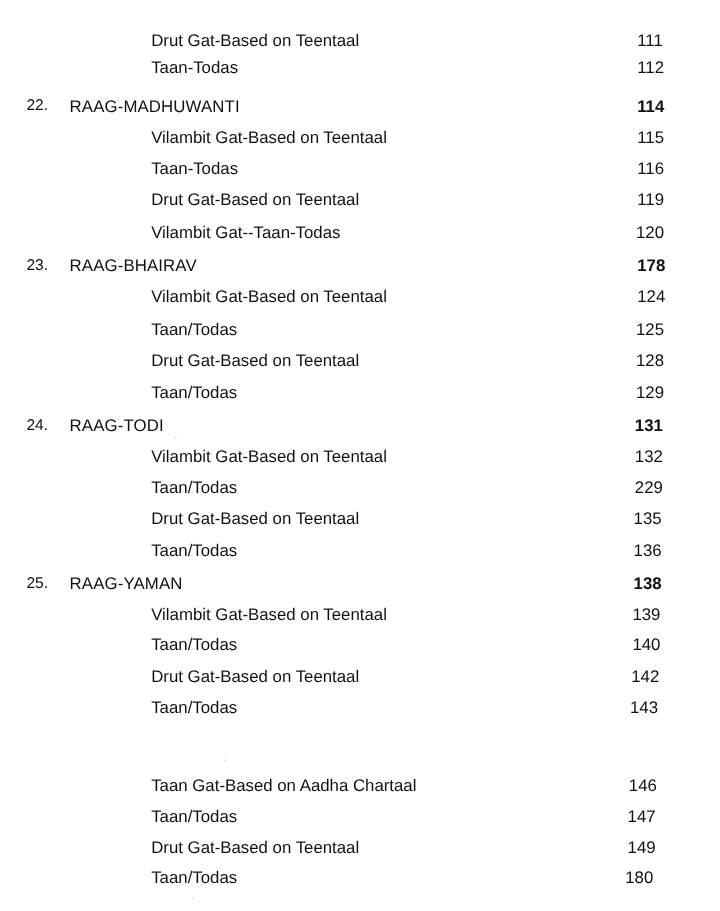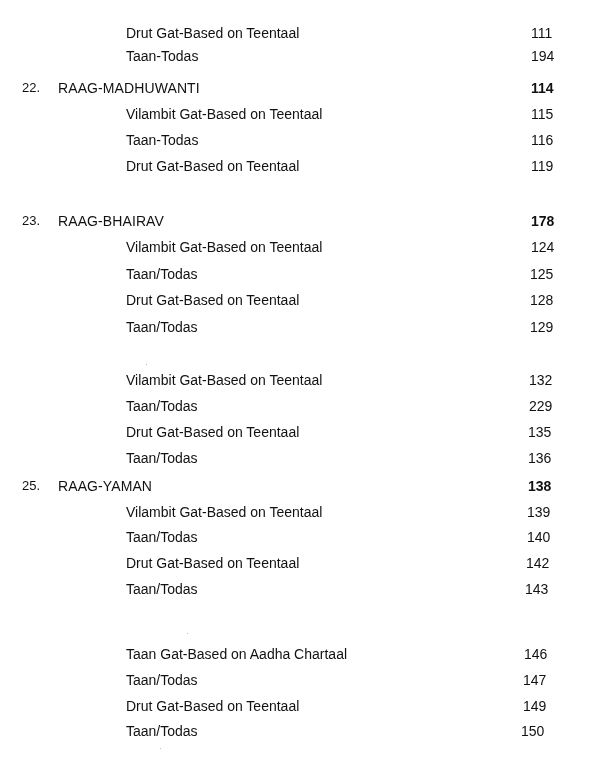--- a/index.html
+++ b/index.html
@@ -69,39 +69,43 @@
 <body>
 
 <div class="toc">
 
   <div class="row item" style="top:22px">
     <span class="title">Drut Gat-Based on Teentaal</span>
     <span class="page" style="left:531px">111</span>
   </div>
   <div class="row item" style="top:45px">
     <span class="title">Taan-Todas</span>
-    <span class="page" style="left:531px">194</span>
+    <span class="page" style="left:531px">112</span>
   </div>
 
   <div class="row section" style="top:77px">
     <span class="num">22.</span>
     <span class="title">RAAG-MADHUWANTI</span>
     <span class="page" style="left:531px">114</span>
   </div>
   <div class="row item" style="top:103px">
     <span class="title">Vilambit Gat-Based on Teentaal</span>
     <span class="page" style="left:531px">115</span>
   </div>
   <div class="row item" style="top:129px">
     <span class="title">Taan-Todas</span>
     <span class="page" style="left:531px">116</span>
   </div>
   <div class="row item" style="top:155px">
     <span class="title">Drut Gat-Based on Teentaal</span>
     <span class="page" style="left:531px">119</span>
+  </div>
+  <div class="row item" style="top:182px">
+    <span class="title">Vilambit Gat--Taan-Todas</span>
+    <span class="page" style="left:530px">120</span>
   </div>
 
   <div class="row section" style="top:210px">
     <span class="num">23.</span>
     <span class="title">RAAG-BHAIRAV</span>
     <span class="page" style="left:531px">178</span>
   </div>
   <div class="row item" style="top:236px">
     <span class="title">Vilambit Gat-Based on Teentaal</span>
     <span class="page" style="left:531px">124</span>
@@ -112,20 +116,25 @@
   </div>
   <div class="row item" style="top:289px">
     <span class="title">Drut Gat-Based on Teentaal</span>
     <span class="page" style="left:530px">128</span>
   </div>
   <div class="row item" style="top:316px">
     <span class="title">Taan/Todas</span>
     <span class="page" style="left:530px">129</span>
   </div>
 
+  <div class="row section" style="top:343px">
+    <span class="num">24.</span>
+    <span class="title">RAAG-TODI</span>
+    <span class="page" style="left:529px">131</span>
+  </div>
   <div class="row item" style="top:369px">
     <span class="title">Vilambit Gat-Based on Teentaal</span>
     <span class="page" style="left:529px">132</span>
   </div>
   <div class="row item" style="top:395px">
     <span class="title">Taan/Todas</span>
     <span class="page" style="left:529px">229</span>
   </div>
   <div class="row item" style="top:421px">
     <span class="title">Drut Gat-Based on Teentaal</span>
@@ -165,19 +174,19 @@
   <div class="row item" style="top:669px">
     <span class="title">Taan/Todas</span>
     <span class="page" style="left:523px">147</span>
   </div>
   <div class="row item" style="top:695px">
     <span class="title">Drut Gat-Based on Teentaal</span>
     <span class="page" style="left:523px">149</span>
   </div>
   <div class="row item" style="top:720px">
     <span class="title">Taan/Todas</span>
-    <span class="page" style="left:521px">150</span>
+    <span class="page" style="left:521px">180</span>
   </div>
 
   <div class="speck" style="left:146px;top:364px"></div>
   <div class="speck" style="left:187px;top:633px"></div>
   <div class="speck" style="left:160px;top:748px"></div>
 </div>
 
 </body></html>

